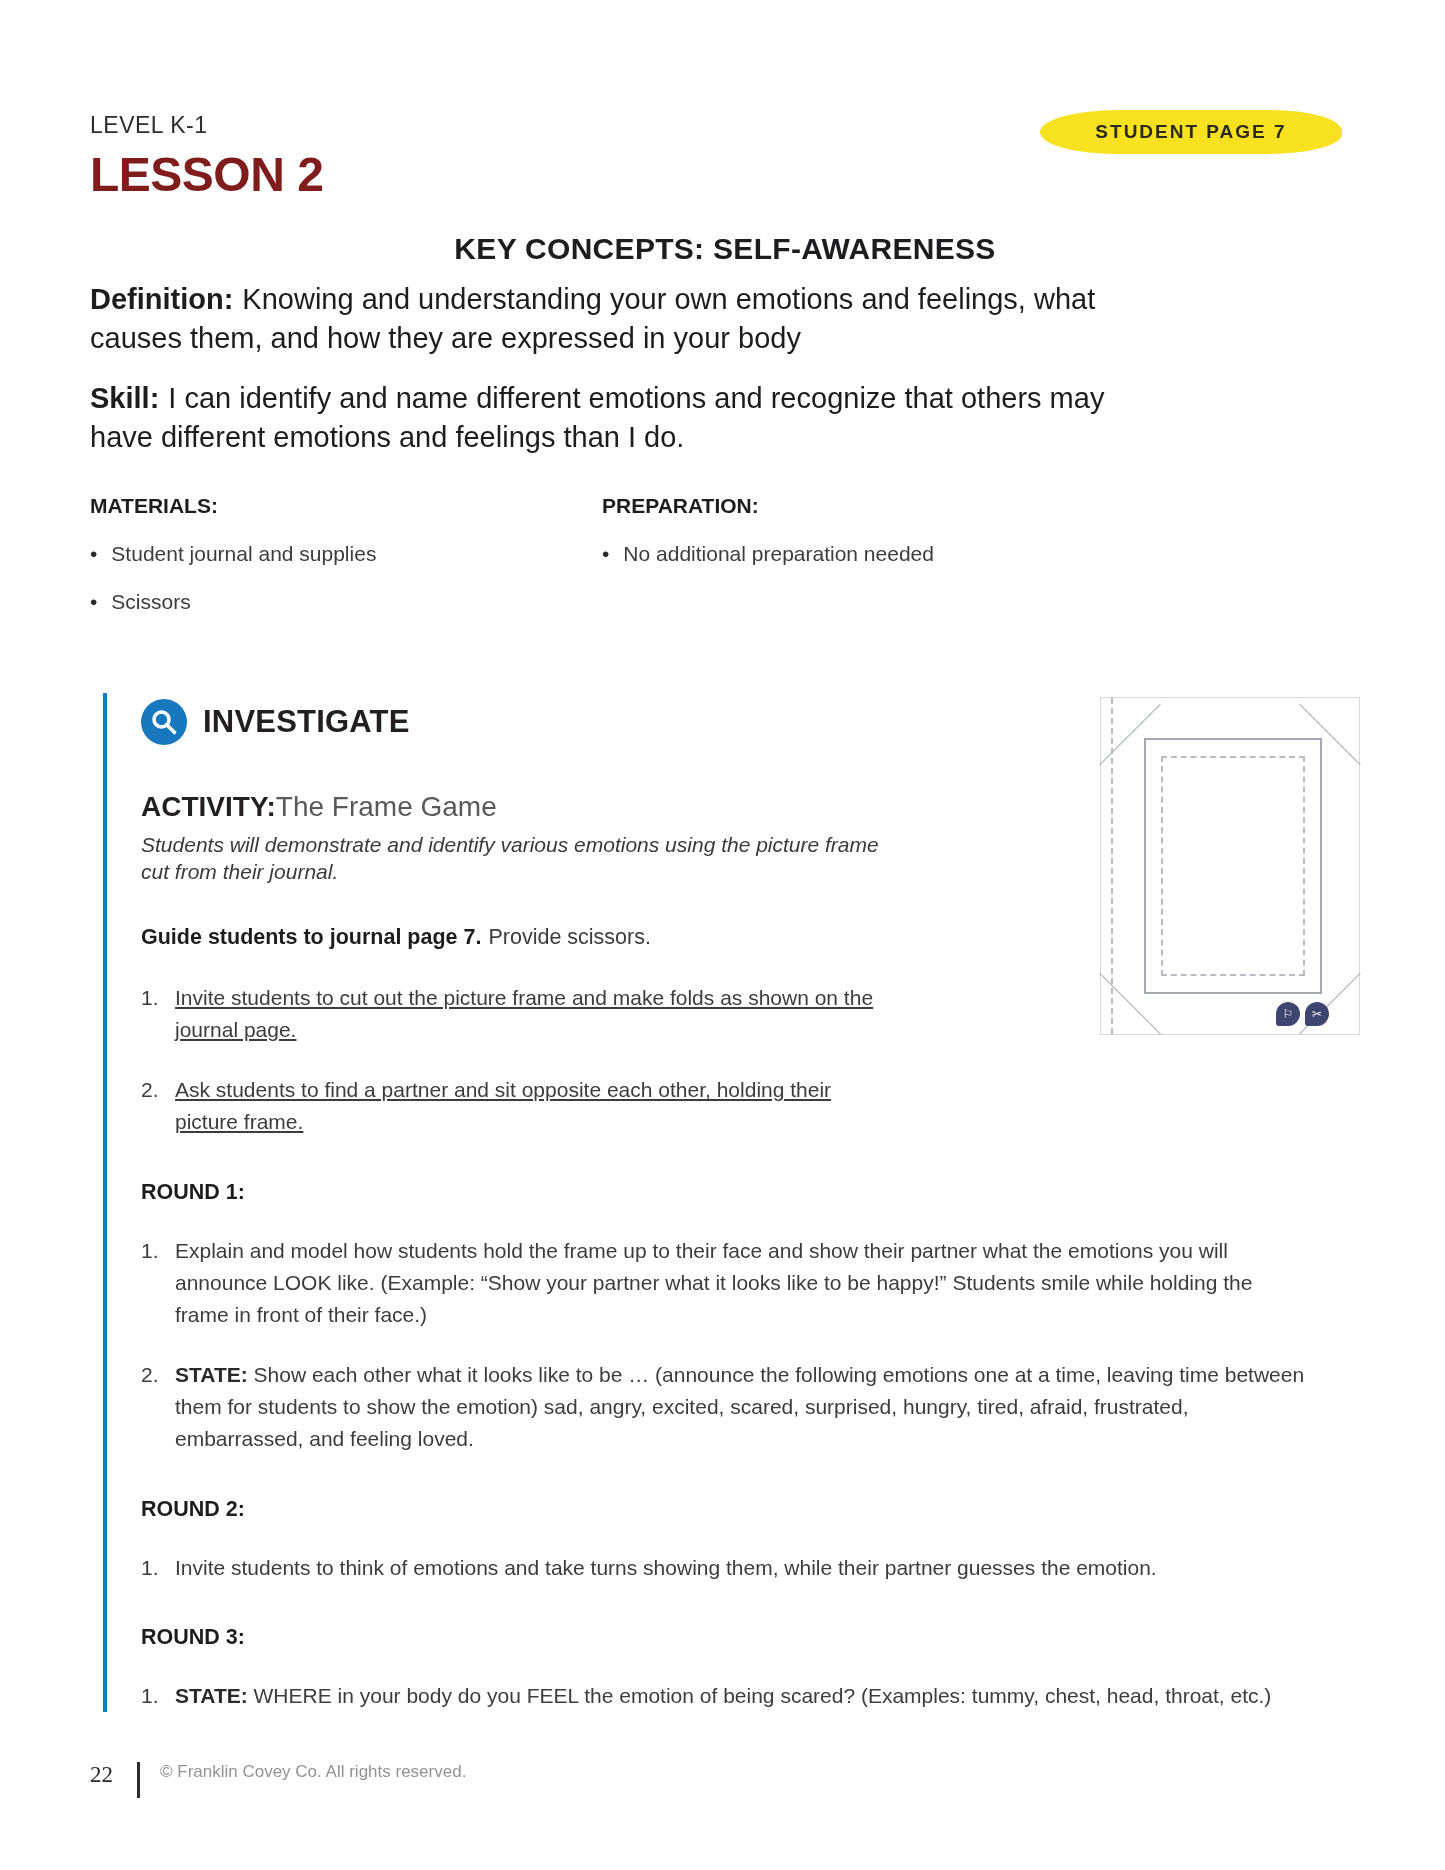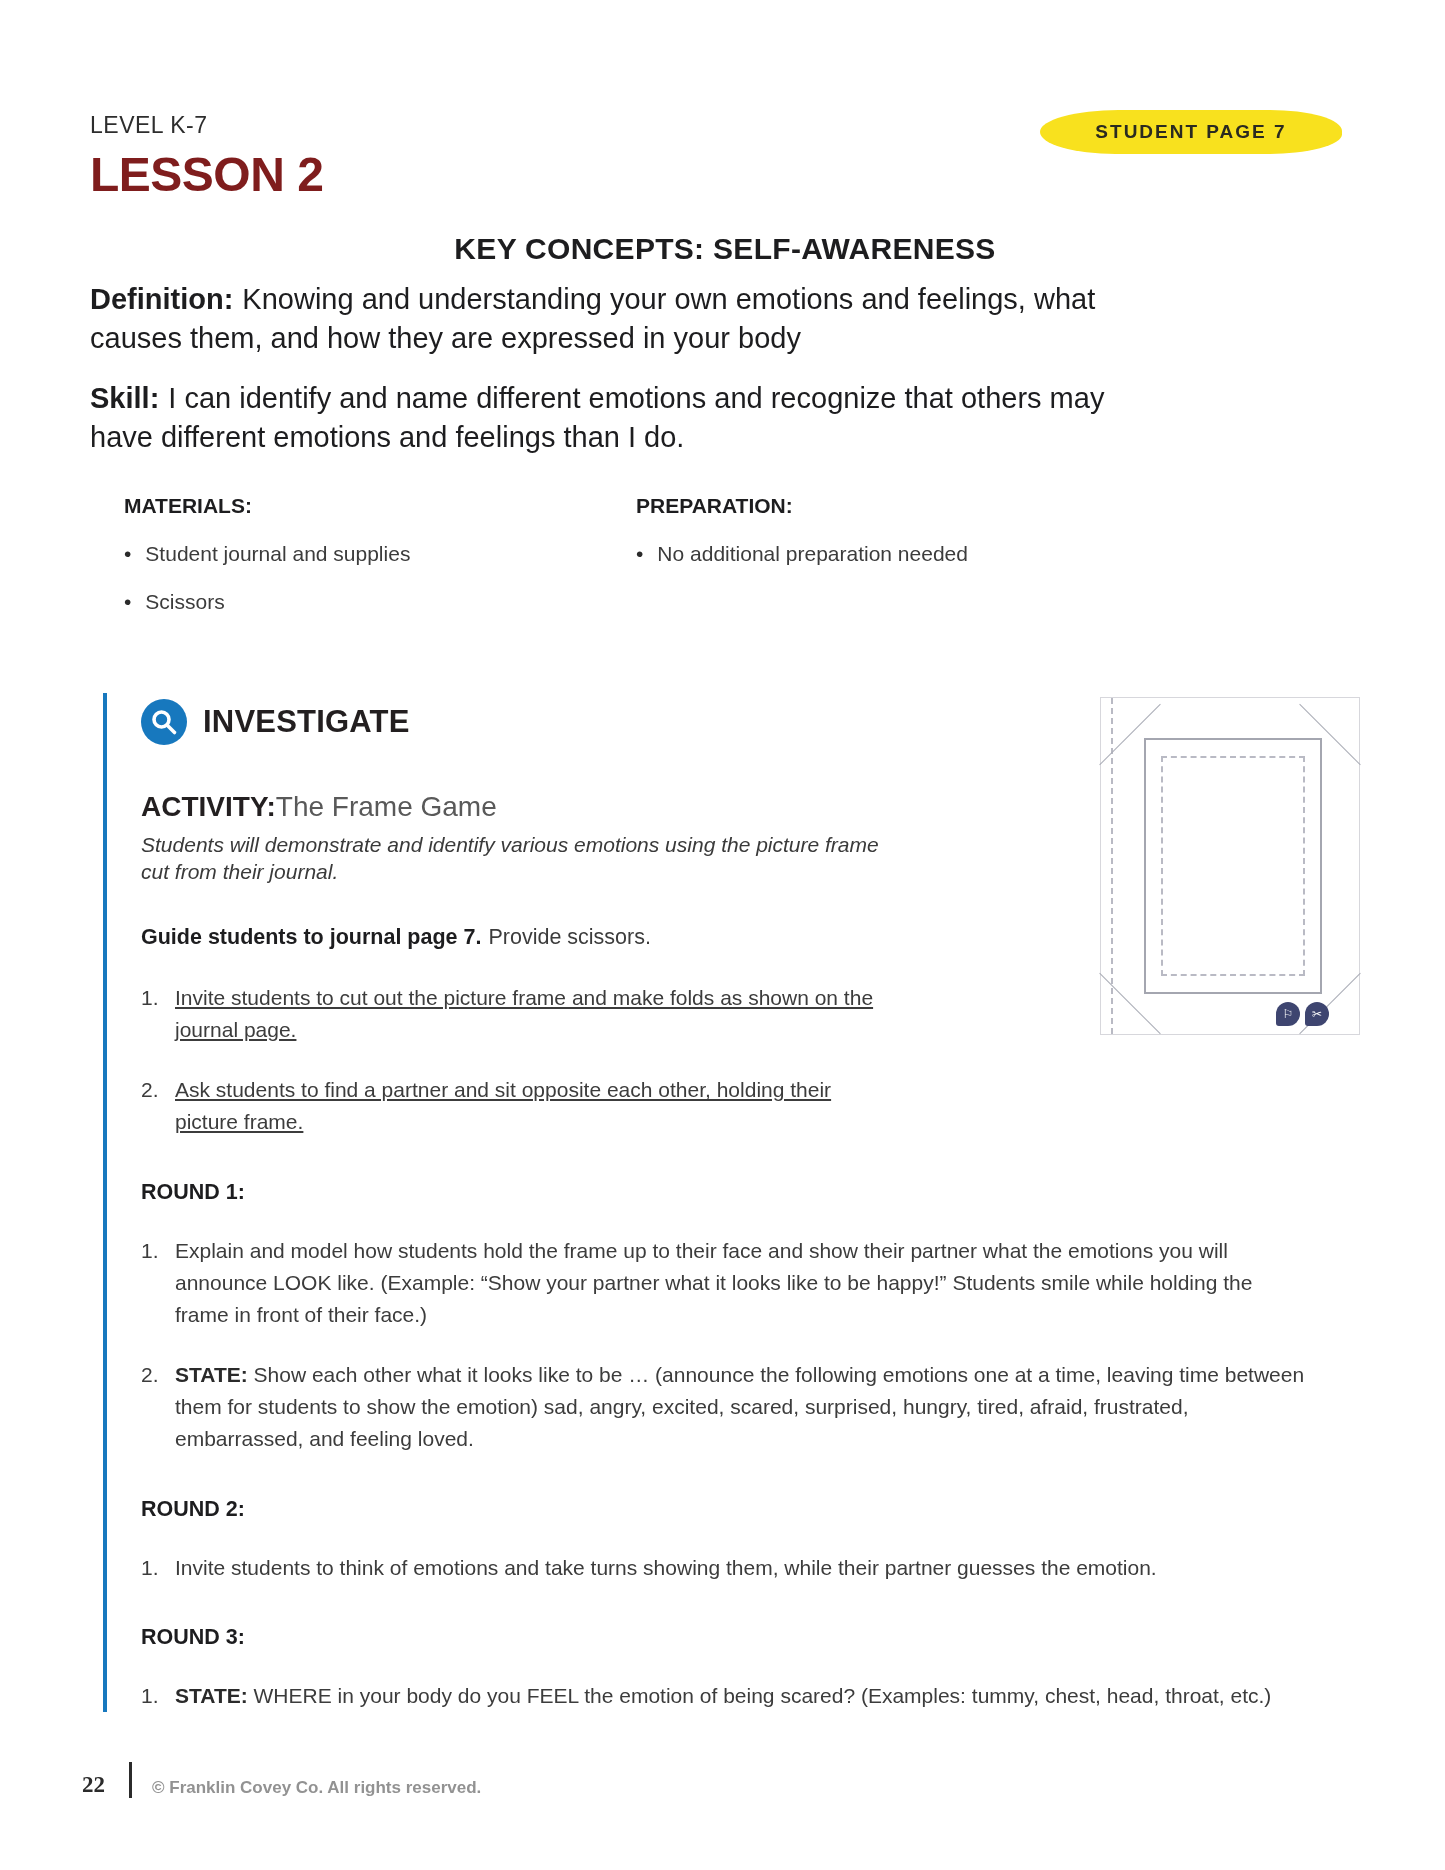--- a/index.html
+++ b/index.html
@@ -27,21 +27,21 @@
 
   
   .key-concepts { margin-top:30px; font-size:30px; font-weight:700; letter-spacing:.3px; color:#1d1d1f;text-align:center; }
   .bigtext { font-size:29px; font-weight:400; line-height:1.33; color:#1d1d1f; max-width:1040px; }
   .bigtext .lbl { font-weight:600; margin-right:9px; }
   .def { margin-top:14px; }
   .skill { margin-top:22px; }
 
   
   .cols { display:flex; margin-top:38px; }
-  .col-materials { width:512px;margin-left:34px; }
+  .col-materials { width:512px; }
   .col-prep { flex:1; }
   .col-h { font-size:21px; font-weight:700; color:#1d1d1f; }
   .bullets { list-style:none; margin-top:22px; }
   .bullets li { display:flex; font-size:21px; color:#3c3c3c; margin-bottom:20px; line-height:1.3; }
   .bullets li::before { content:"•"; color:#2b2b2b; margin-right:14px; font-size:21px; }
 
   
   .investigate {
     margin-top:58px; margin-left:13px;
     border-left:4px solid var(--accent,#1778BE);
@@ -85,31 +85,31 @@
   ol.steps li .num { width:34px; flex-shrink:0; }
   ol.steps li .txt { flex:1; }
   ol.steps li .txt b { color:#2a2a2a; }
   .intro-steps li .txt { max-width:715px;text-decoration:underline; }
 
   .round-h { margin-top:42px; font-size:21.5px; font-weight:700; color:#1d1d1f; }
   .round-steps { margin-top:30px !important; }
   .round-steps li .txt { max-width:1135px; }
 
   
-  .footer { position:absolute; left:82px; bottom:72px; display:flex; align-items:flex-end;font-weight:bold; }
+  .footer { position:absolute; left:90px; bottom:72px; display:flex; align-items:flex-start; }
   .page-num { font-family:"Liberation Serif", serif; font-size:23px; color:#2b2b2b; }
   .foot-divider { width:3px; height:36px; background:#2b2b2b; margin:0 20px 0 24px; }
   .copyright { font-size:17px; color:#929292; }
 </style>
 </head>
 <body>
 
 <div class="page">
 
-  <div class="level">LEVEL K-7</div>
+  <div class="level">LEVEL K-1</div>
   <div class="badge">STUDENT PAGE 7</div>
   <h1 class="lesson-title">LESSON 2</h1>
 
   <div class="key-concepts">KEY CONCEPTS: SELF-AWARENESS</div>
 
   <p class="bigtext def"><span class="lbl">Definition:</span><span>Knowing and understanding your own emotions and feelings, what causes them, and how they are expressed in your body</span></p>
 
   <p class="bigtext skill"><span class="lbl">Skill:</span><span>I can identify and name different emotions and recognize that others may have different emotions and feelings than I do.</span></p>
 
   <div class="cols">

